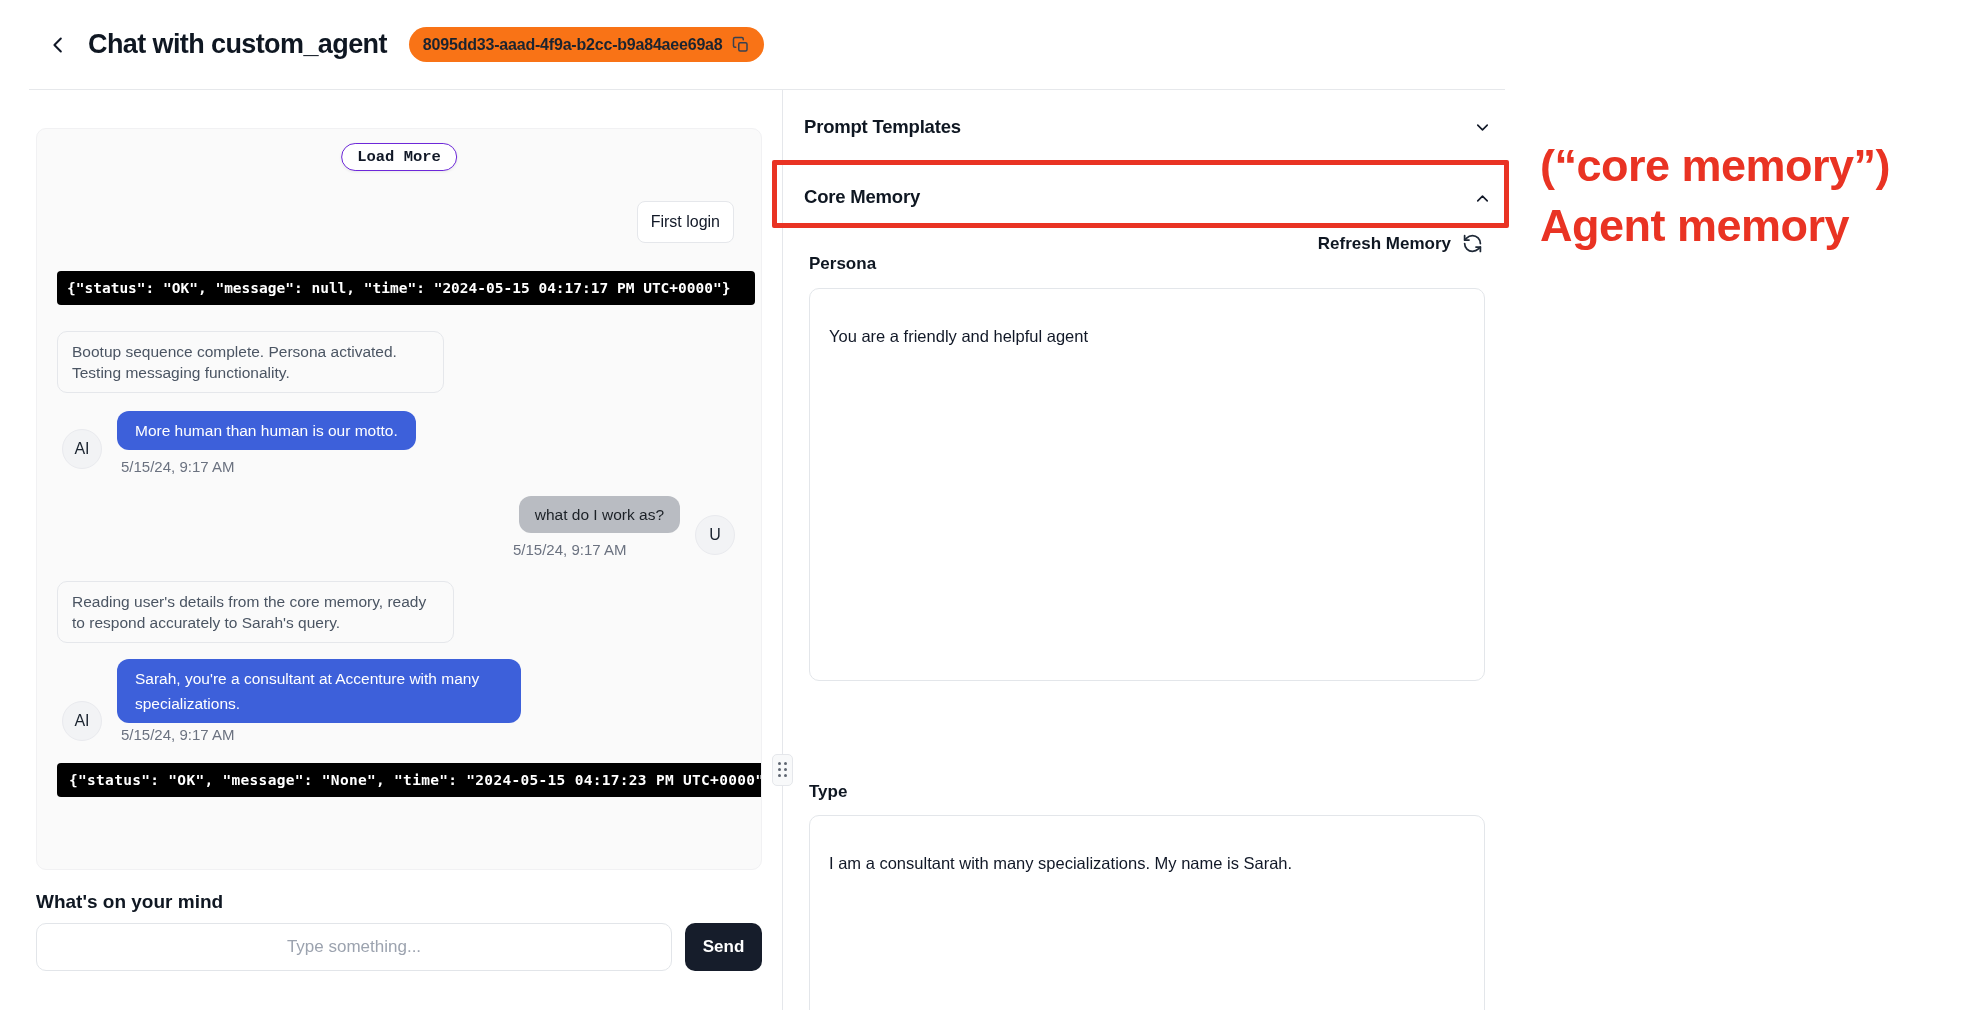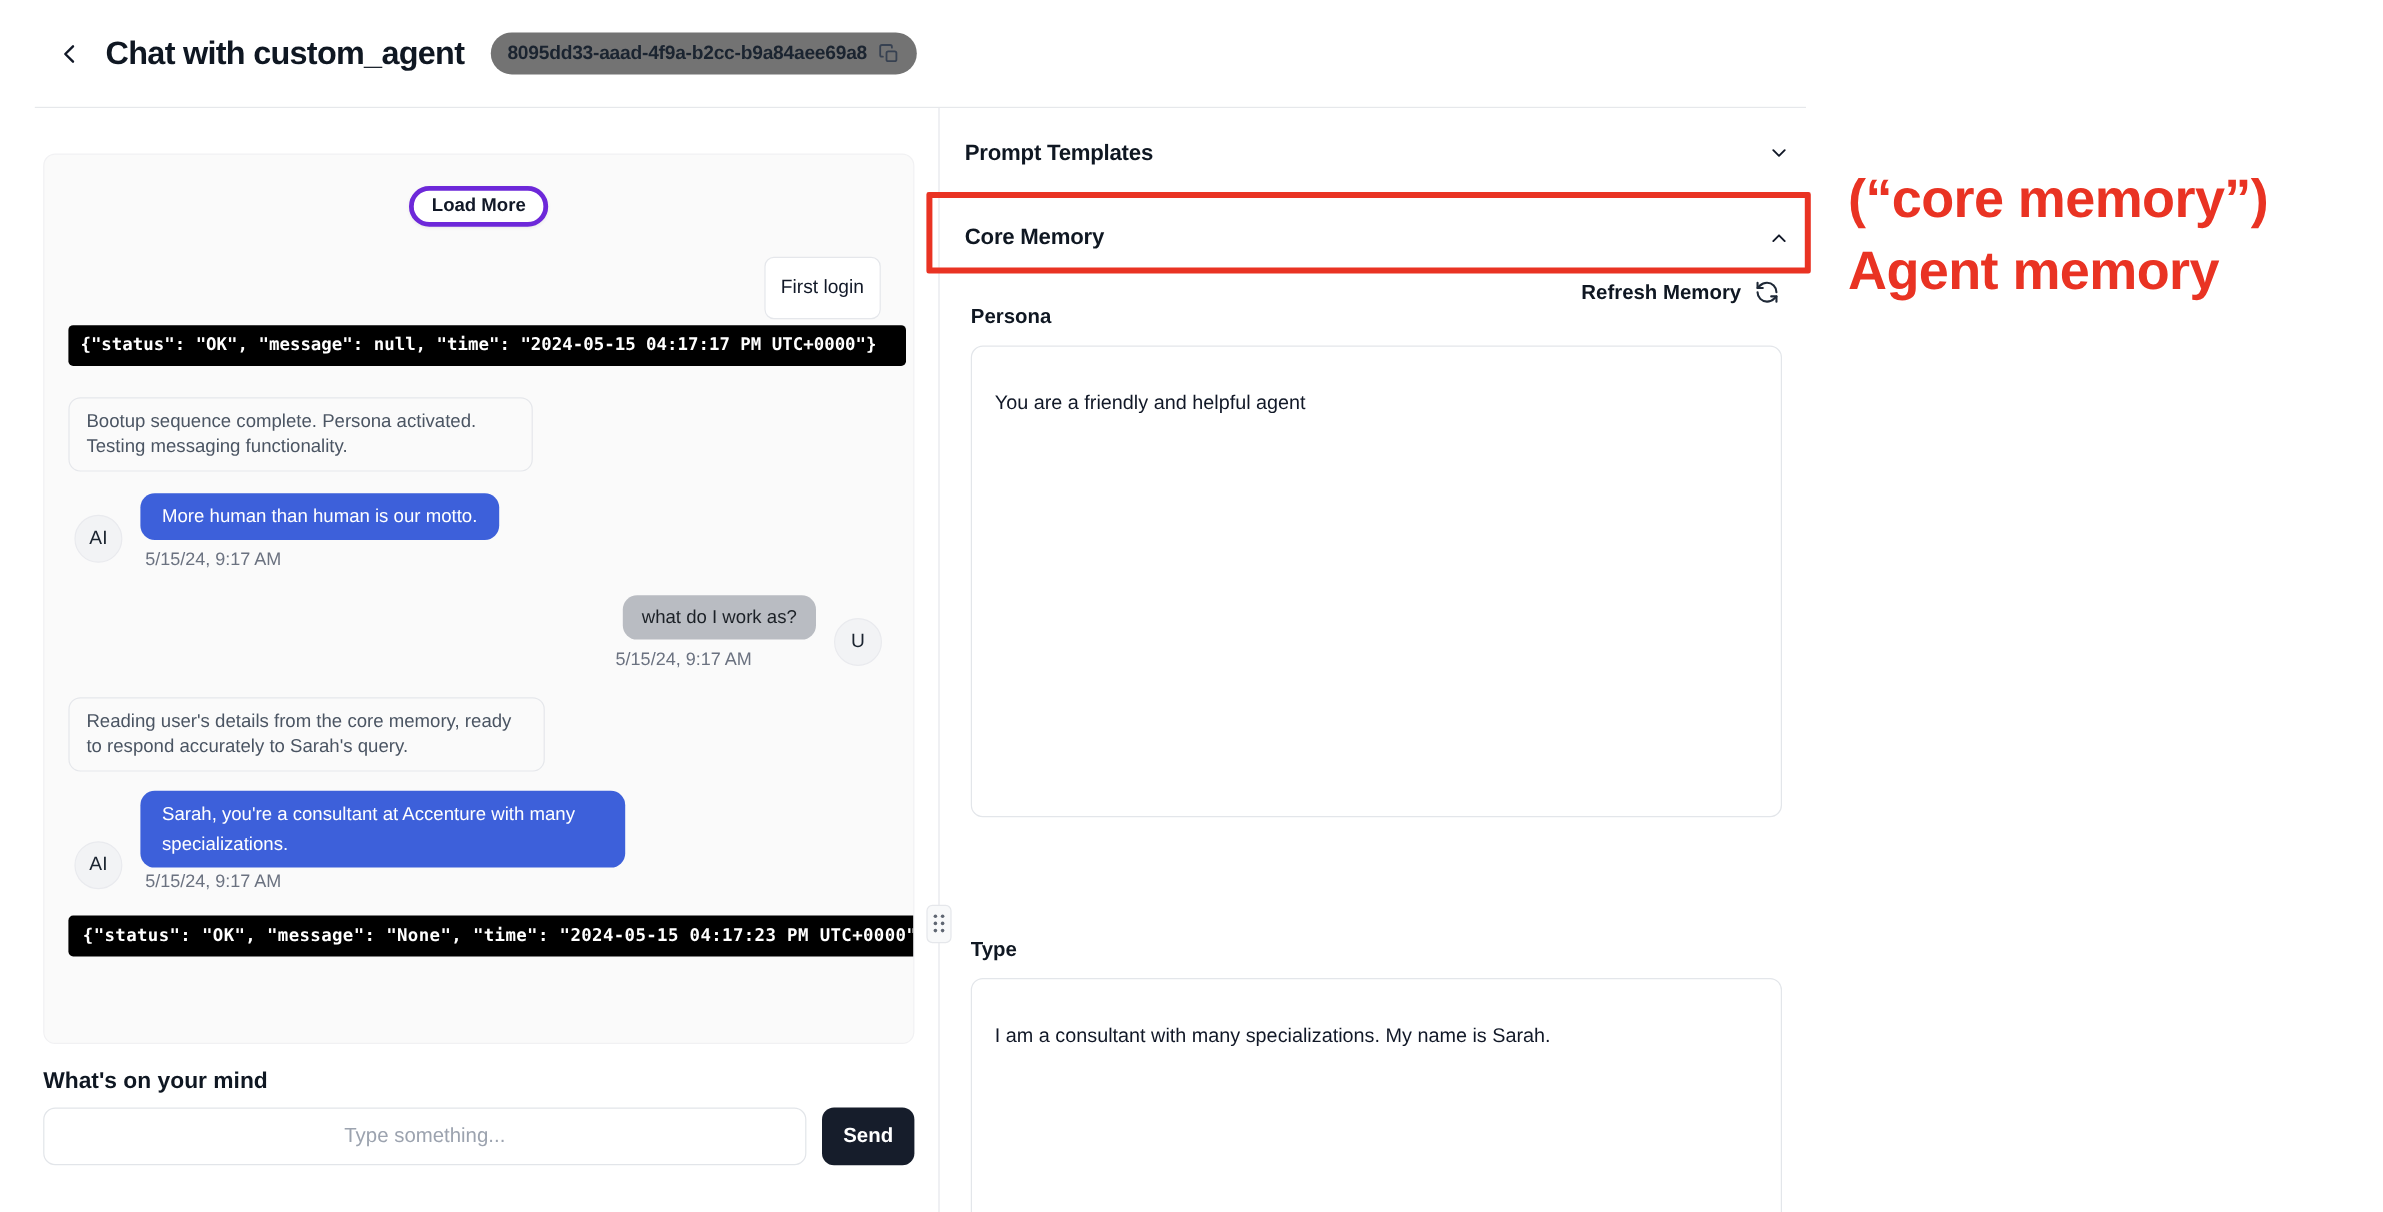--- a/index.html
+++ b/index.html
@@ -5,34 +5,34 @@
   * { margin:0; padding:0; box-sizing:border-box; }
   html,body { width:1986px; height:1010px; background:#ffffff; font-family:"Liberation Sans", sans-serif; }
   .stage { position:relative; width:1986px; height:1010px; overflow:hidden; background:#fff; }
 
   
   .header { position:absolute; left:29px; top:0; width:1476px; height:90px;
             border-bottom:1px solid #e6e8eb; display:flex; align-items:center; padding-left:13px; }
   .back-btn { background:none; border:none; cursor:pointer; width:34px; height:34px;
               display:flex; align-items:center; justify-content:center; }
   .page-title { font-size:27px; font-weight:700; color:#0f1722; letter-spacing:-0.6px; margin-left:12px; }
-  .id-badge { margin-left:22px; height:35px; background:#737373; border-radius:18px;
+  .id-badge { margin-left:22px; height:35px; background:#f97316; border-radius:18px;
               display:flex; align-items:center; padding:0 14px; gap:9px; cursor:pointer; }
   .id-badge span { font-size:16px; font-weight:700; color:#1b2430; letter-spacing:-0.2px; }
 
   
   .chat-panel { position:absolute; left:36px; top:128px; width:726px; height:742px;
                 background:#fafafa; border:1px solid #f1f1f3; border-radius:10px; overflow:hidden; }
-  .load-more { position:absolute; top:26px; left:50%; transform:translateX(-50%);
-               background:#fff; border:4px solid #6d28d9; border-radius:999px; padding:4px 15px;
-               font-family:Liberation Sans, sans-serif; font-size:15.5px; font-weight:700; color:#111827;
+  .load-more { position:absolute; top:14px; left:50%; transform:translateX(-50%);
+               background:#fff; border:1px solid #6d28d9; border-radius:999px; padding:4px 15px;
+               font-family:Liberation Mono, monospace; font-size:15.5px; font-weight:700; color:#111827;
                box-shadow:0 1px 3px rgba(0,0,0,.07); cursor:pointer; }
-  .first-login { position:absolute; top:72px; right:27px; height:52px; background:#fff;
+  .first-login { position:absolute; top:72px; right:27px; height:42px; background:#fff;
                  border:1px solid #e5e7eb; border-radius:8px; display:flex; align-items:center;
-                 padding:0 13px; font-size:16px; color:#111827;margin-top:13px; }
+                 padding:0 13px; font-size:16px; color:#111827; }
   .json-bar { position:absolute; left:20px; height:34px; line-height:34px; background:#000;
               color:#fff; border-radius:4px; font-family:"DejaVu Sans Mono", monospace;
               font-size:14.5px; font-weight:700; white-space:nowrap; overflow:hidden; padding:0 10px; }
   .bar1 { top:142px; width:698px; }
   .bar2 { top:634px; width:724px; padding-left:12px; letter-spacing:0.3px; }
   .note { position:absolute; left:20px; border:1px solid #e5e7eb; border-radius:10px;
           padding:9px 14px; font-size:15.5px; line-height:21px; color:#4b5563; background:transparent; }
   .note1 { top:202px; width:387px; }
   .note2 { top:452px; width:397px; }
   .bubble { position:absolute; border-radius:12px; font-size:15.5px; line-height:25px; }

